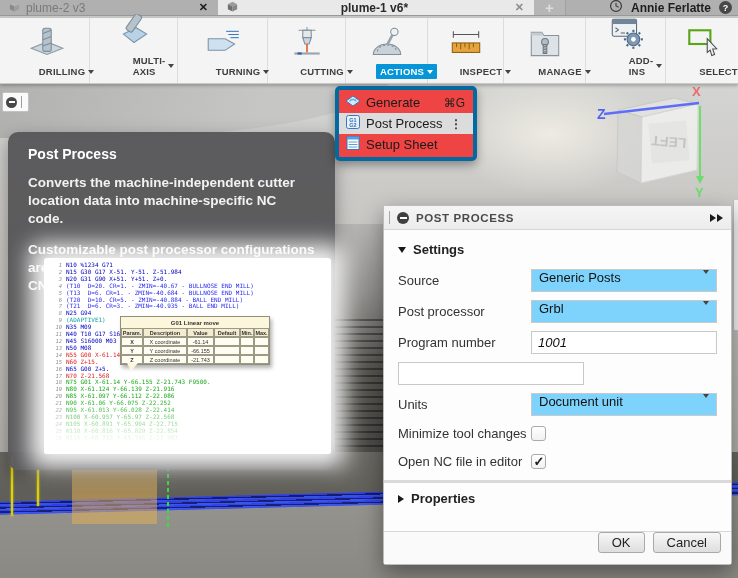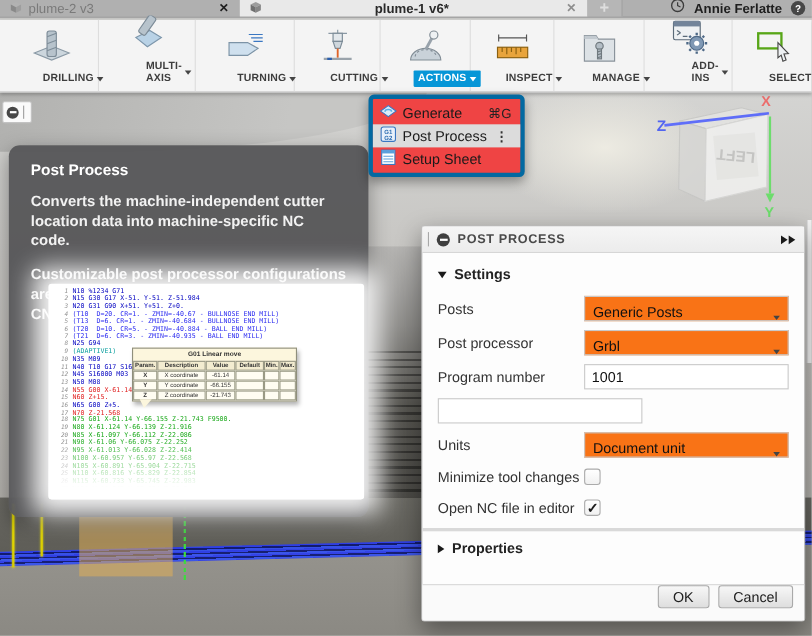--- a/index.html
+++ b/index.html
@@ -95,23 +95,23 @@
   .dlg-title { font-size:11.5px; font-weight:bold; color:#4a4a4a; letter-spacing:.6px; flex:1; }
   .dexpand { display:flex; gap:1px; }
   .tri-r { width:0; height:0; border-top:4px solid transparent; border-bottom:4px solid transparent; border-left:6px solid #1a1a1a; }
   .dlg-body { padding:8px 14px 0; }
   .sec-row { display:flex; align-items:center; gap:7px; margin:4px 0 12px; cursor:pointer; }
   .tri-down { width:0; height:0; border-left:4.5px solid transparent; border-right:4.5px solid transparent; border-top:6px solid #1a1a1a; }
   .tri-right { width:0; height:0; border-top:4.5px solid transparent; border-bottom:4.5px solid transparent; border-left:6px solid #1a1a1a; }
   .sec-label { font-size:13px; font-weight:bold; color:#222; }
   .frow { display:flex; align-items:center; margin-bottom:8px; }
   .flabel { width:133px; font-size:13px; color:#333; flex:none; }
-  .fselect { width:186px; height:23px; border:1px solid #c9c9c9; background:#f97316; display:flex; align-items:flex-end; padding:0 7px; font-size:13px; color:#111; cursor:pointer; }
+  .fselect { width:186px; height:23px; border:1px solid #c9c9c9; background:#7dd3fc; display:flex; align-items:flex-start; padding:0 7px; font-size:13px; color:#111; cursor:pointer; }
   .fselect .sval { flex:1; }
-  .finput { width:186px; height:23px; border:1px solid #c9c9c9; background:#fff; font-size:13px; color:#111; padding:0 6px; font-family:"Liberation Sans", sans-serif; }
+  .finput { width:186px; height:23px; border:1px solid #c9c9c9; background:#fff; font-size:13px; color:#111; padding:0 6px; font-family:"Liberation Sans", sans-serif;font-style:italic; }
   .chkrow { height:18px; margin-bottom:10px; }
   input[type=checkbox]{ appearance:none; -webkit-appearance:none; width:15px; height:15px; border:1px solid #ababab; border-radius:3px; background:linear-gradient(#fff,#f1f1f1); position:relative; cursor:pointer; }
   input[type=checkbox]:checked::after { content:"✓"; position:absolute; left:1.5px; top:-1px; font-size:13px; font-weight:bold; color:#1c1c1c; }
   .divider { height:3px; background:#d9d9d9; margin:4px -14px 8px; }
   .dlg-footer { position:absolute; left:0; bottom:0; width:100%; height:33px; border-top:1px solid #d8d8d8; background:#fafafa; display:flex; justify-content:flex-end; gap:8px; padding-right:10px; }
   .dbtn { height:21px; padding:0 13px; font-size:13px; color:#222; background:linear-gradient(#f7f7f7,#dedede); border:1px solid #a9a9a9; border-radius:3px; cursor:pointer; font-family:"Liberation Sans", sans-serif; }
 </style>
 </head>
 <body>
 
@@ -492,21 +492,21 @@
           <span class="tri-r"></span>
         </span>
     </div>
     <div class="dlg-body">
       <div class="sec-row">
         <span class="tri-down"></span>
         <span class="sec-label">Settings</span>
       </div>
 
       <div class="frow">
-        <span class="flabel">Posts</span>
+        <span class="flabel">Source</span>
         <div class="fselect">
           <span class="sval">Generic Posts</span>
           <span class="caret"></span>
         </div>
       </div>
 
       <div class="frow">
         <span class="flabel">Post processor</span>
         <div class="fselect">
           <span class="sval">Grbl</span>

